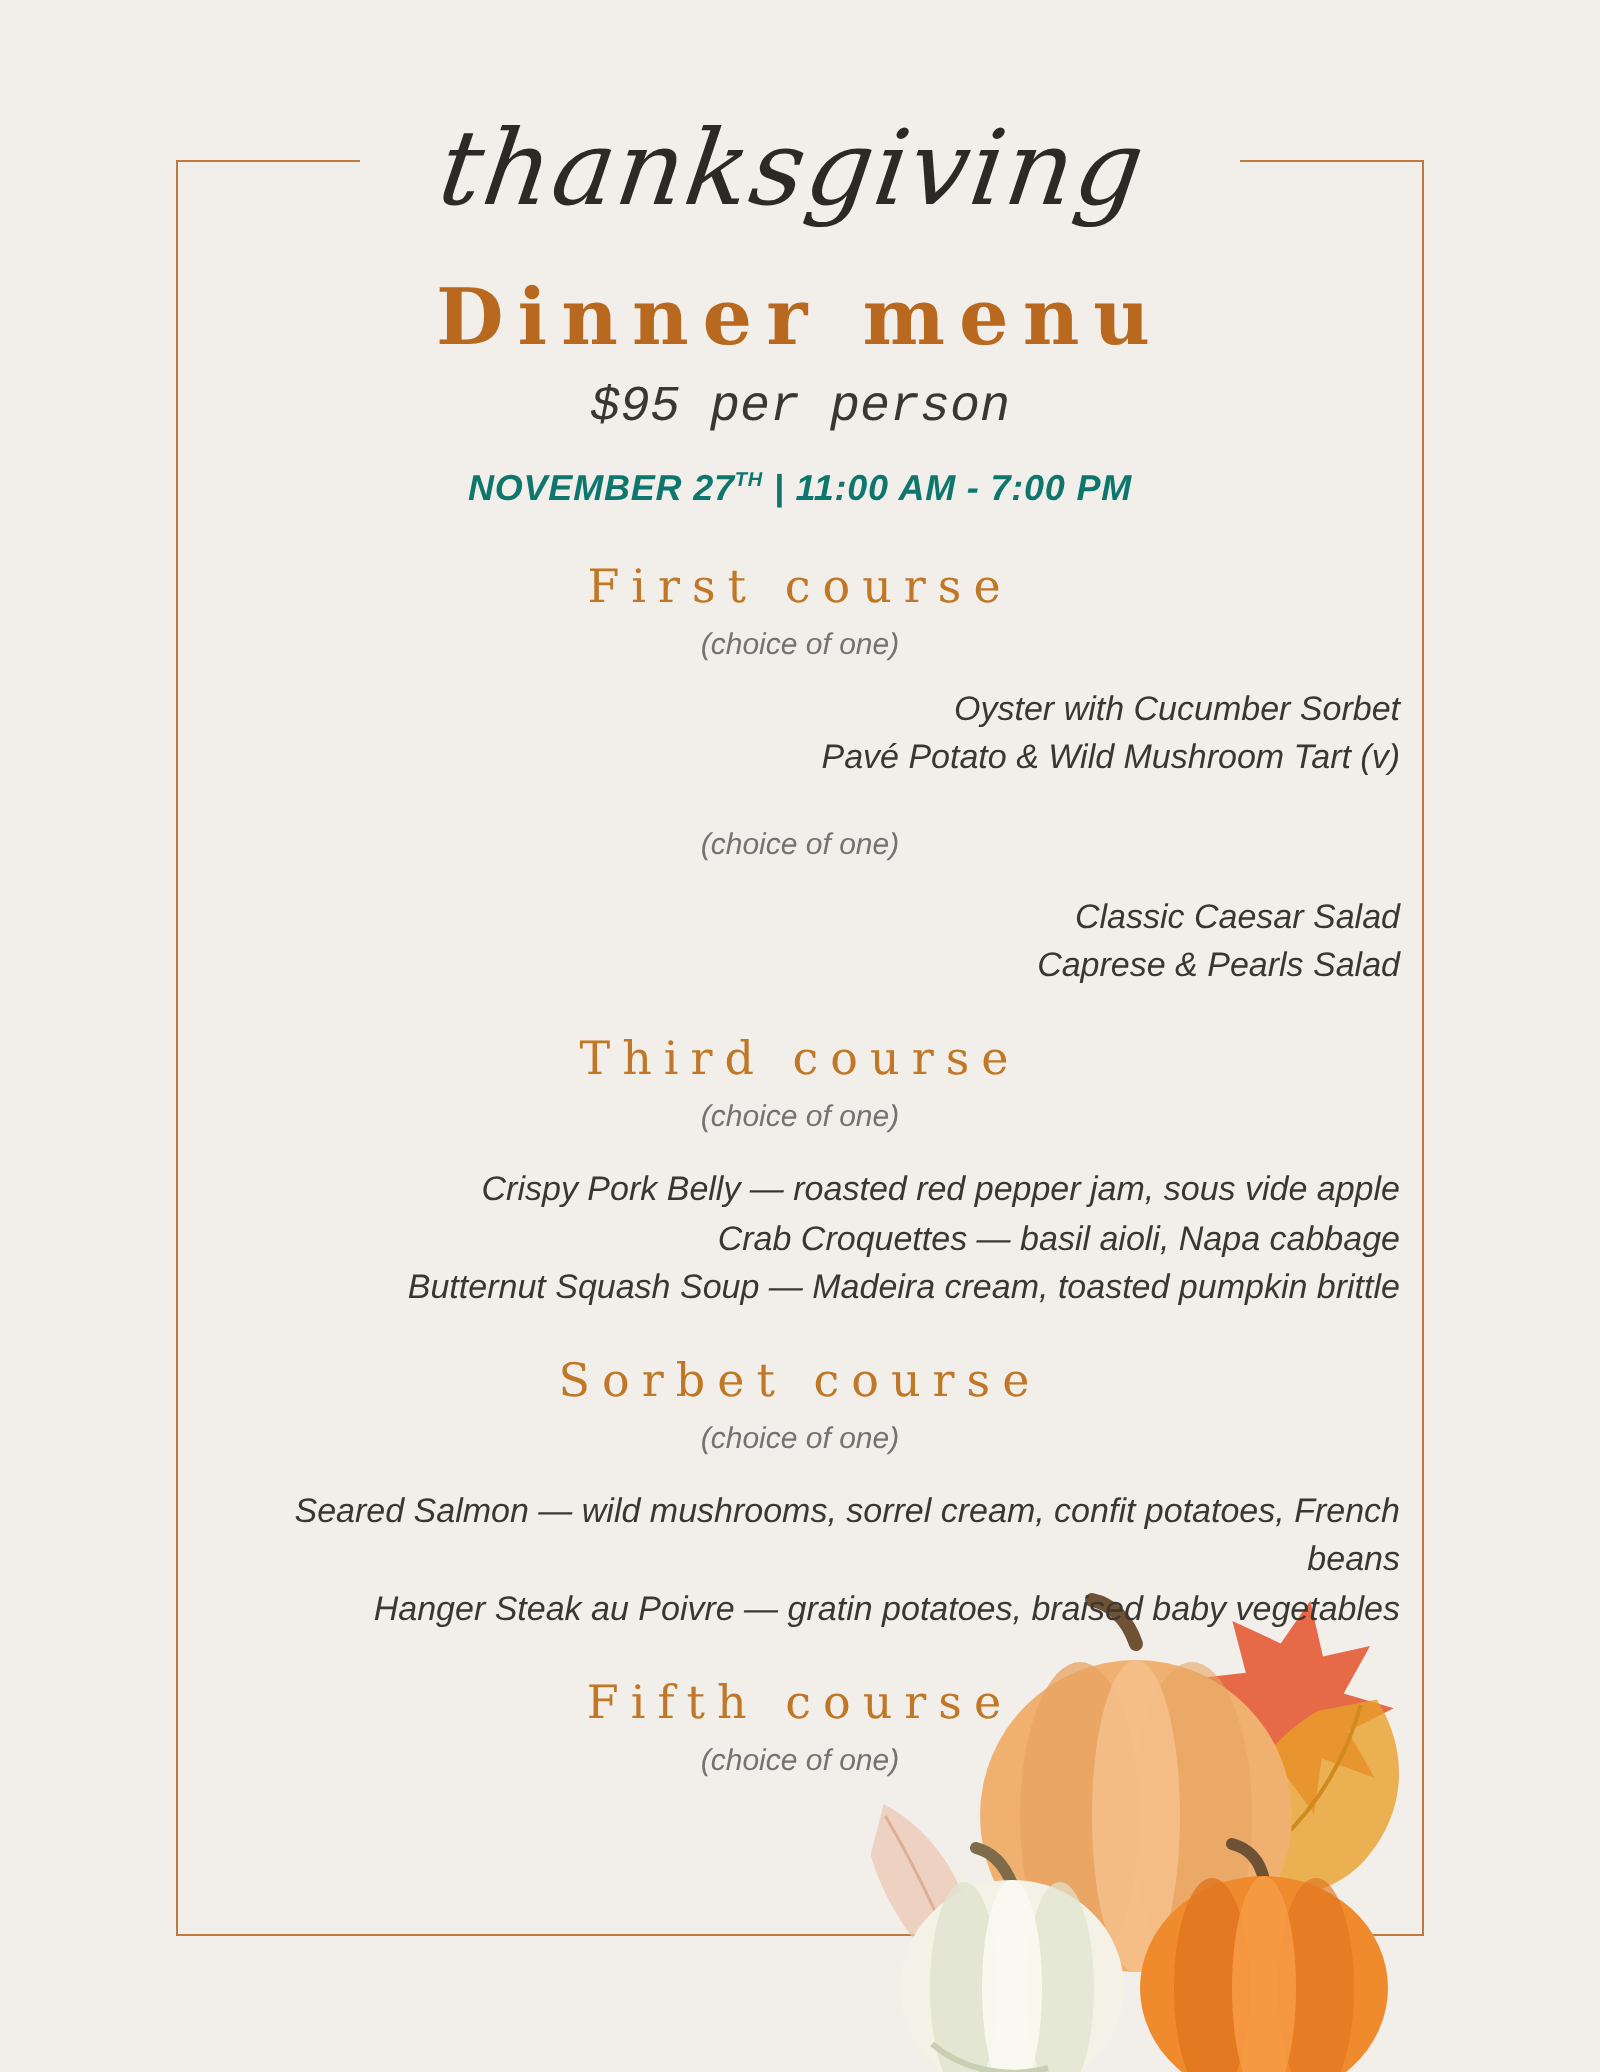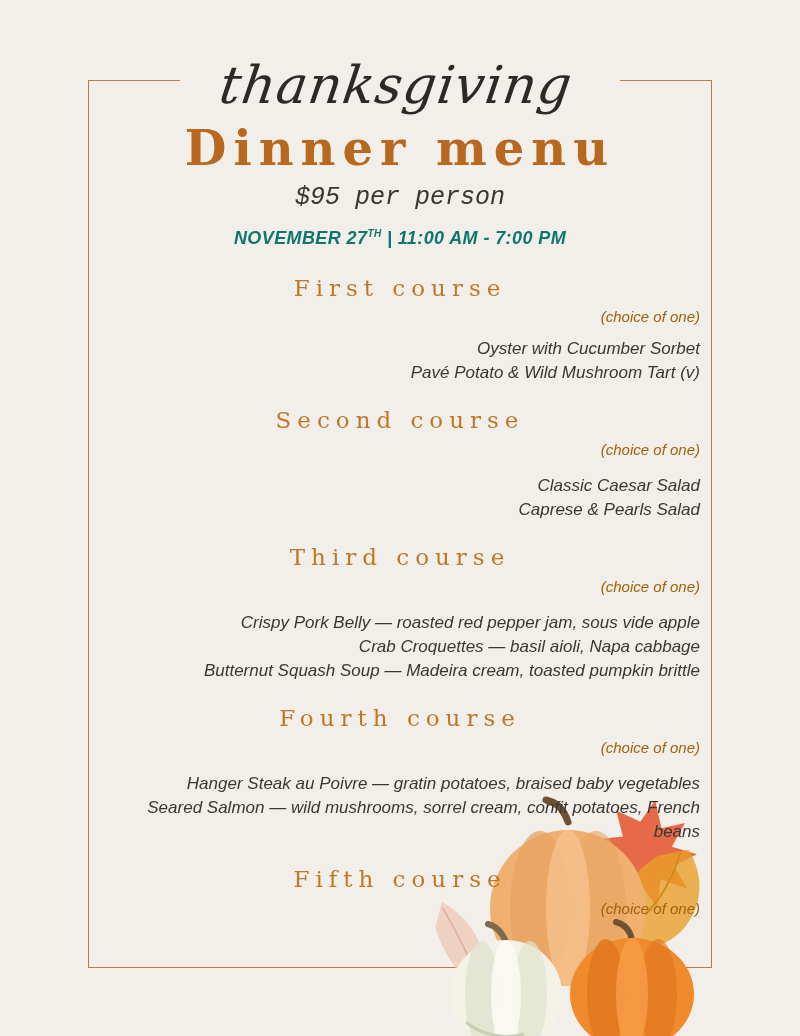--- a/index.html
+++ b/index.html
@@ -57,24 +57,24 @@
     color: #2c2a26;
     margin: 0;
     padding-top: 56px;
     line-height: 1.15;
     transform: skewX(-8deg);
   }
 
   .main-title {
     font-family: "DejaVu Serif", serif;
     font-weight: 700;
-    font-size: 48px;
+    font-size: 39px;
     letter-spacing: 7px;
     color: #b8691f;
-    margin: 6px 0 0 0;
+    margin: 22px 0 0 0;
     line-height: 1.1;
   }
 
   .price {
     font-family: Liberation Mono, monospace;
     font-style: italic;
     font-size: 25px;
     color: #3a3732;
     margin: 8px 0 0 0;
   }
@@ -102,23 +102,22 @@
     font-size: 23px;
     letter-spacing: 6px;
     color: #c07726;
     margin: 0;
     line-height: 1.2;
   }
   .course-note {
     font-family: "Liberation Sans", sans-serif;
     font-style: italic;
     font-size: 15px;
-    color: #a16207;
+    color: #737373;
     margin: 6px 0 0 0;
-    text-align: right;
   }
   .items {
     margin: 12px 0 0 0;
     padding: 0;
     list-style: none;
     text-align: right;
   }
   .items li {
     font-family: "Liberation Sans", sans-serif;
     font-style: italic;
@@ -173,44 +172,43 @@
     <section class="course course-1">
       <h3 class="course-name">First course</h3>
       <p class="course-note">(choice of one)</p>
       <ul class="items">
         <li>Oyster with Cucumber Sorbet</li>
         <li>Pavé Potato &amp; Wild Mushroom Tart (v)</li>
       </ul>
     </section>
 
     <section class="course course-2">
-      <h3 class="course-name">Second course</h3>
       <p class="course-note">(choice of one)</p>
       <ul class="items">
         <li>Classic Caesar Salad</li>
         <li>Caprese &amp; Pearls Salad</li>
       </ul>
     </section>
 
     <section class="course course-3">
       <h3 class="course-name">Third course</h3>
       <p class="course-note">(choice of one)</p>
       <ul class="items">
         <li>Crispy Pork Belly — roasted red pepper jam, sous vide apple</li>
         <li>Crab Croquettes — basil aioli, Napa cabbage</li>
         <li>Butternut Squash Soup — Madeira cream, toasted pumpkin brittle</li>
       </ul>
     </section>
 
     <section class="course course-4">
-      <h3 class="course-name">Fourth course</h3>
-      <p class="course-note">(choice of one)</p>
-      <ul class="items">
+      <h3 class="course-name">Sorbet course</h3>
+      <p class="course-note">(choice of one)</p>
+      <ul class="items">
+        <li>Seared Salmon — wild mushrooms, sorrel cream, confit potatoes, French beans</li>
         <li>Hanger Steak au Poivre — gratin potatoes, braised baby vegetables</li>
-        <li>Seared Salmon — wild mushrooms, sorrel cream, confit potatoes, French beans</li>
       </ul>
     </section>
 
     <section class="course course-5">
       <h3 class="course-name">Fifth course</h3>
       <p class="course-note">(choice of one)</p>
     </section>
 
   </div>
 

